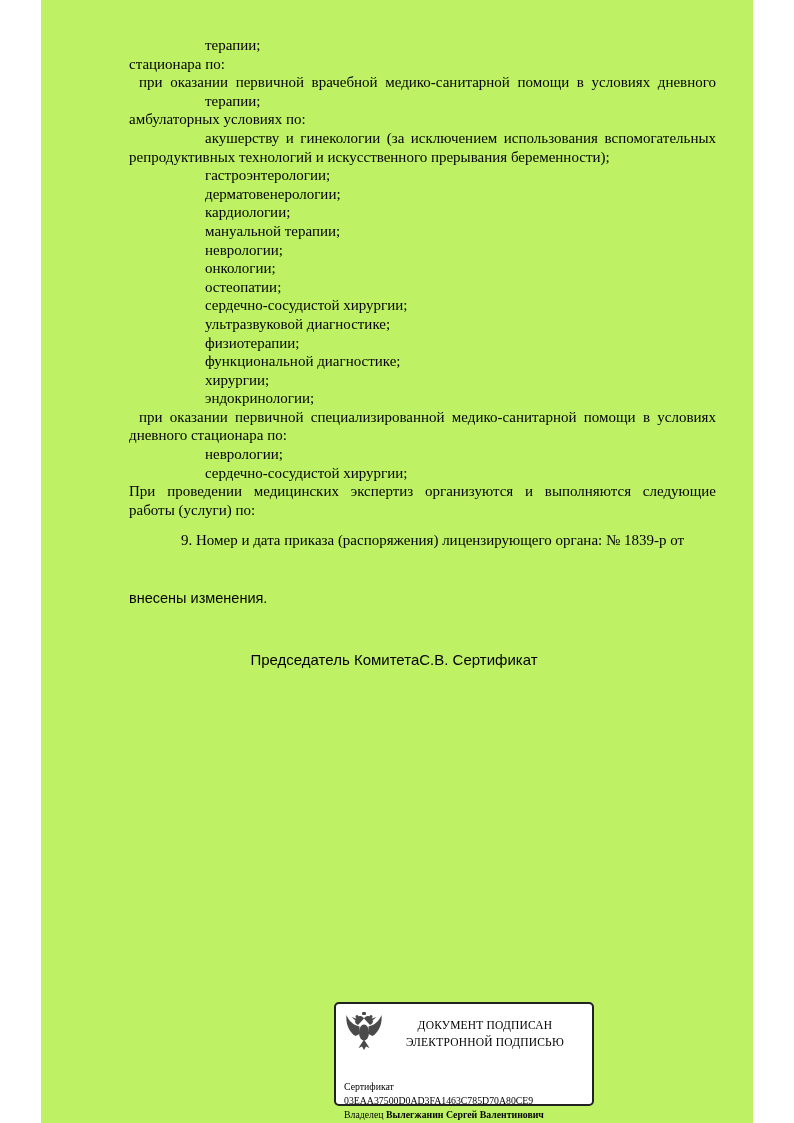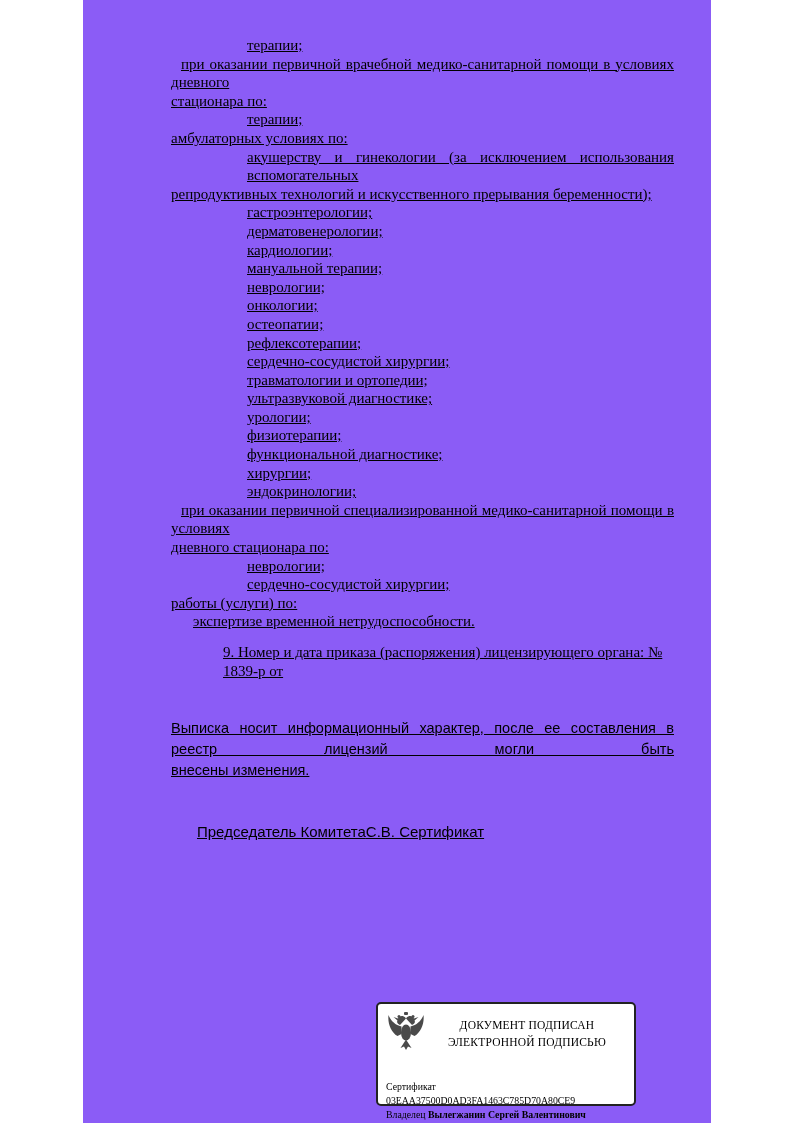--- a/index.html
+++ b/index.html
@@ -1,27 +1,26 @@
 <!DOCTYPE html>
 <html><head>
 <meta charset="utf-8">
 <style>
   * { margin: 0; padding: 0; box-sizing: border-box; }
   html, body { background: #ffffff; }
   .page {
     position: relative;
-    width: 628px;
+    width: 712px;
     height: 1123px;
     margin: 0 auto;
-    background: #8b5cf6;
+    background: #bef264;
     color: #000000;
     font-family: "Liberation Serif", serif;
     font-size: 15px;
     overflow: hidden;
-    text-decoration: underline;
   }
   .textblock { padding: 36px 37px 0 88px; }
   .line { line-height: 18.6px; min-height: 18.6px; white-space: normal; }
   .j  { text-align: justify; text-align-last: justify; }
   .p  { text-indent: 10px; }
   .i1 { padding-left: 76px; }
   .i2 { padding-left: 22px; }
 
   .sec9 { margin-top: 12px; }
   .sec9 .l1 { padding-left: 52px; }
@@ -30,25 +29,24 @@
   .note {
     margin-top: 38px;
     font-family: "Liberation Sans", sans-serif;
     font-size: 14.5px;
   }
   .note .line { line-height: 21px; min-height: 21px; }
 
   .sig {
     margin-top: 42px;
     display: flex;
-    justify-content: flex-start;
+    justify-content: center;
     padding-right: 57px;
     font-family: "Liberation Sans", sans-serif;
     font-size: 15px;
-    margin-left: 26px;
   }
 
   .stamp {
     position: absolute;
     left: 293px;
     top: 1002px;
     width: 260px;
     height: 104px;
     border: 2px solid #222222;
     border-radius: 5px;
@@ -70,56 +68,52 @@
 </style>
 </head>
 <body>
 
 <div class="page">
 
   <div class="textblock">
 
     <div>
         <div class="line i1">терапии;</div>
+        <div class="line">стационара по:</div>
         <div class="line j p">при оказании первичной врачебной медико-санитарной помощи в условиях дневного</div>
-        <div class="line">стационара по:</div>
         <div class="line i1">терапии;</div>
         <div class="line">амбулаторных условиях по:</div>
         <div class="line j i1">акушерству и гинекологии (за исключением использования вспомогательных</div>
         <div class="line">репродуктивных технологий и искусственного прерывания беременности);</div>
         <div class="line i1">гастроэнтерологии;</div>
         <div class="line i1">дерматовенерологии;</div>
         <div class="line i1">кардиологии;</div>
         <div class="line i1">мануальной терапии;</div>
         <div class="line i1">неврологии;</div>
         <div class="line i1">онкологии;</div>
         <div class="line i1">остеопатии;</div>
-        <div class="line i1">рефлексотерапии;</div>
         <div class="line i1">сердечно-сосудистой хирургии;</div>
-        <div class="line i1">травматологии и ортопедии;</div>
         <div class="line i1">ультразвуковой диагностике;</div>
-        <div class="line i1">урологии;</div>
         <div class="line i1">физиотерапии;</div>
         <div class="line i1">функциональной диагностике;</div>
         <div class="line i1">хирургии;</div>
         <div class="line i1">эндокринологии;</div>
         <div class="line j p">при оказании первичной специализированной медико-санитарной помощи в условиях</div>
         <div class="line">дневного стационара по:</div>
         <div class="line i1">неврологии;</div>
         <div class="line i1">сердечно-сосудистой хирургии;</div>
+        <div class="line j">При проведении медицинских экспертиз организуются и выполняются следующие</div>
         <div class="line">работы (услуги) по:</div>
-        <div class="line i2">экспертизе временной нетрудоспособности.</div>
       </div>
 
     <div class="sec9">
       <div class="line l1">9. Номер и дата приказа (распоряжения) лицензирующего органа: № 1839-р от</div>
     </div>
 
     <div class="note">
-        <div class="line j">Выписка носит информационный характер, после ее составления в реестр лицензий могли быть</div>
         <div class="line">внесены изменения.</div>
       </div>
 
     <div class="sig">
       <span>Председатель Комитета</span>
       <span>С.В. Сертификат</span>
     </div>
 
   </div>
 

